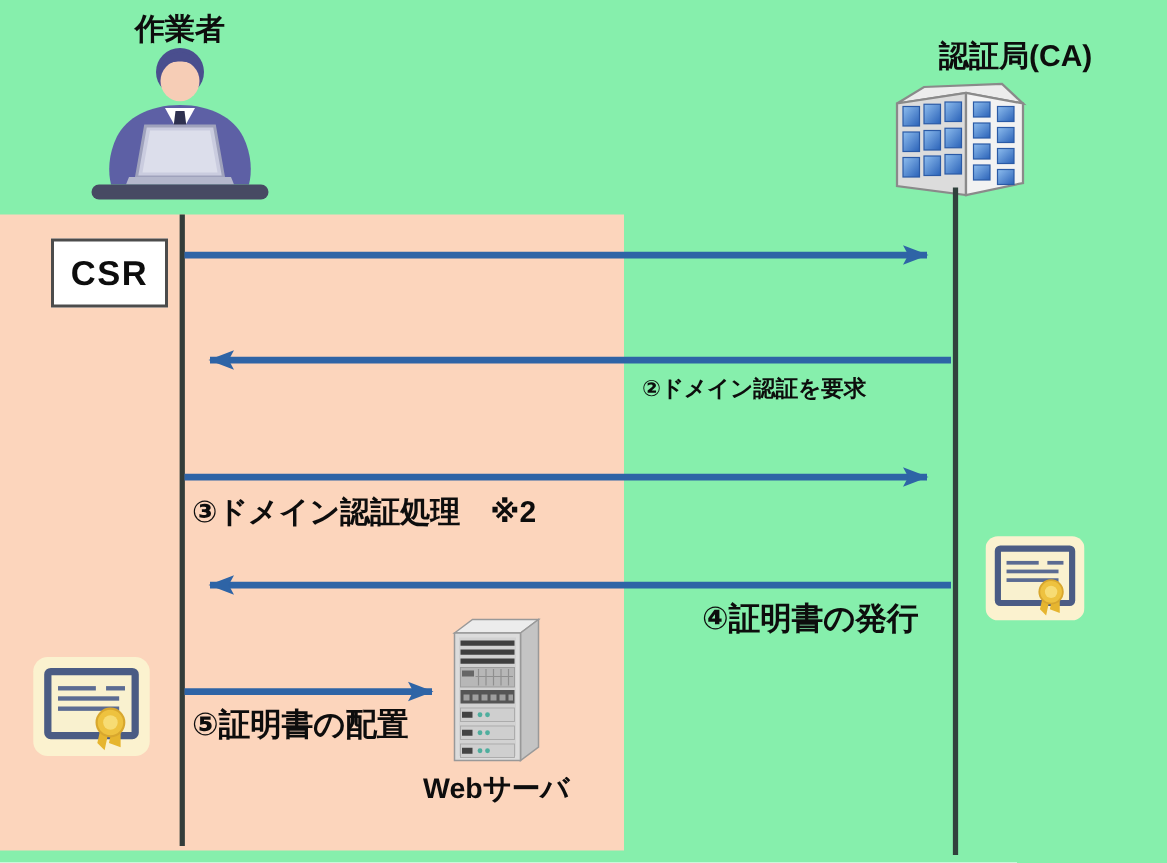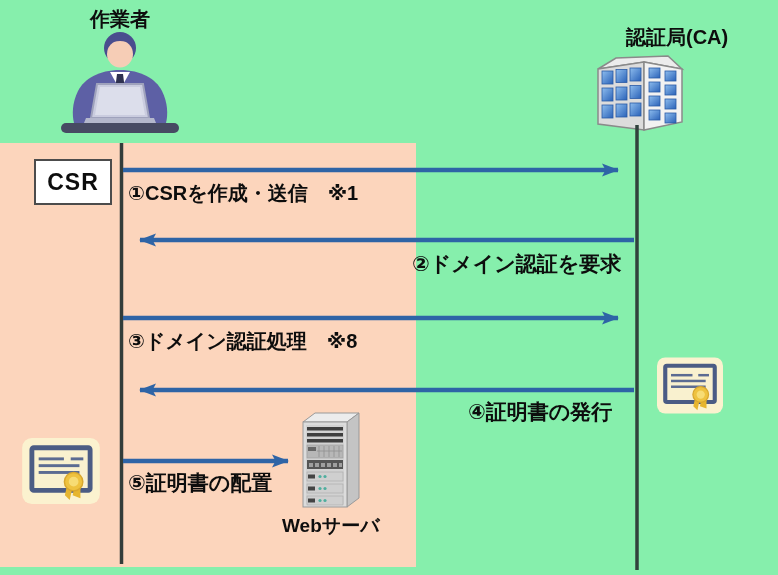--- a/index.html
+++ b/index.html
@@ -12,21 +12,21 @@
   .actor-label{font-size:20px;}
   .worker-label{left:55px;top:6px;width:130px;text-align:center;}
   .ca-label{left:586px;top:24px;padding-left:40px;}
   .csr-box{
     position:absolute;left:15px;top:159px;width:74px;height:42px;background:#ffffff;
     border:2px solid #4c4c4c;display:flex;align-items:center;justify-content:center;
     font-weight:bold;font-size:23px;letter-spacing:1px;margin-left:19px;
   }
   .step-label{font-size:20px;}
   .s1{left:128px;top:180px;}
-  .s2{left:412px;top:250px;font-size:21px;}
+  .s2{left:428px;top:250px;font-size:15px;}
   .s3{left:128px;top:328px;}
   .s4{left:468px;top:398px;font-size:21px;}
   .s5{left:128px;top:469px;font-size:21px;}
   .server-label{left:282px;top:513px;width:105px;text-align:left;font-size:19px;}
   .abs{position:absolute;}
   svg{display:block;}
 </style>
 </head>
 <body>
 
@@ -108,23 +108,22 @@
 
     <g stroke="#2e64a6" stroke-width="4.5">
       <line x1="123" y1="170" x2="618" y2="170" marker-end="url(#ah)"></line>
       <line x1="634" y1="240" x2="140" y2="240" marker-end="url(#ah)"></line>
       <line x1="123" y1="318" x2="618" y2="318" marker-end="url(#ah)"></line>
       <line x1="634" y1="390" x2="140" y2="390" marker-end="url(#ah)"></line>
       <line x1="123" y1="461" x2="288" y2="461" marker-end="url(#ah)"></line>
     </g>
   </svg>
 
-  <div class="lbl step-label s1">①CSRを作成・送信　※1</div>
   <div class="lbl step-label s2">②ドメイン認証を要求</div>
-  <div class="lbl step-label s3">③ドメイン認証処理　※8</div>
+  <div class="lbl step-label s3">③ドメイン認証処理　※2</div>
   <div class="lbl step-label s5">⑤証明書の配置</div>
   <div class="lbl step-label s4">④証明書の発行</div>
 
   <svg class="abs" style="left:297px;top:410px;" width="68" height="106" viewBox="0 0 68 106">
 
     <polygon points="6,12 18,3 62,3 50,12" fill="#ececec" stroke="#999" stroke-width="1"></polygon>
 
     <polygon points="50,12 62,3 62,88 50,97" fill="#c4c4c4" stroke="#999" stroke-width="1"></polygon>
 
     <rect x="6" y="12" width="44" height="85" fill="#dcdcdc" stroke="#999" stroke-width="1"></rect>

